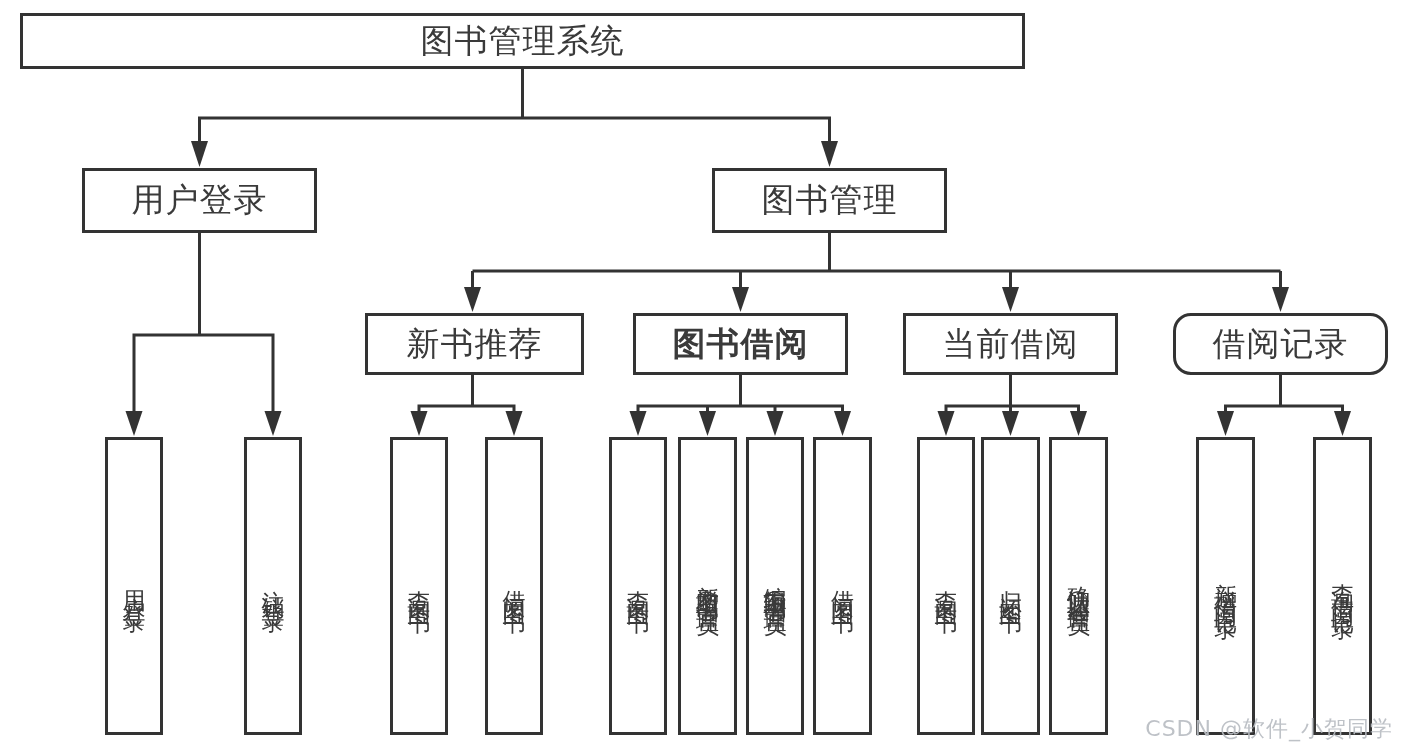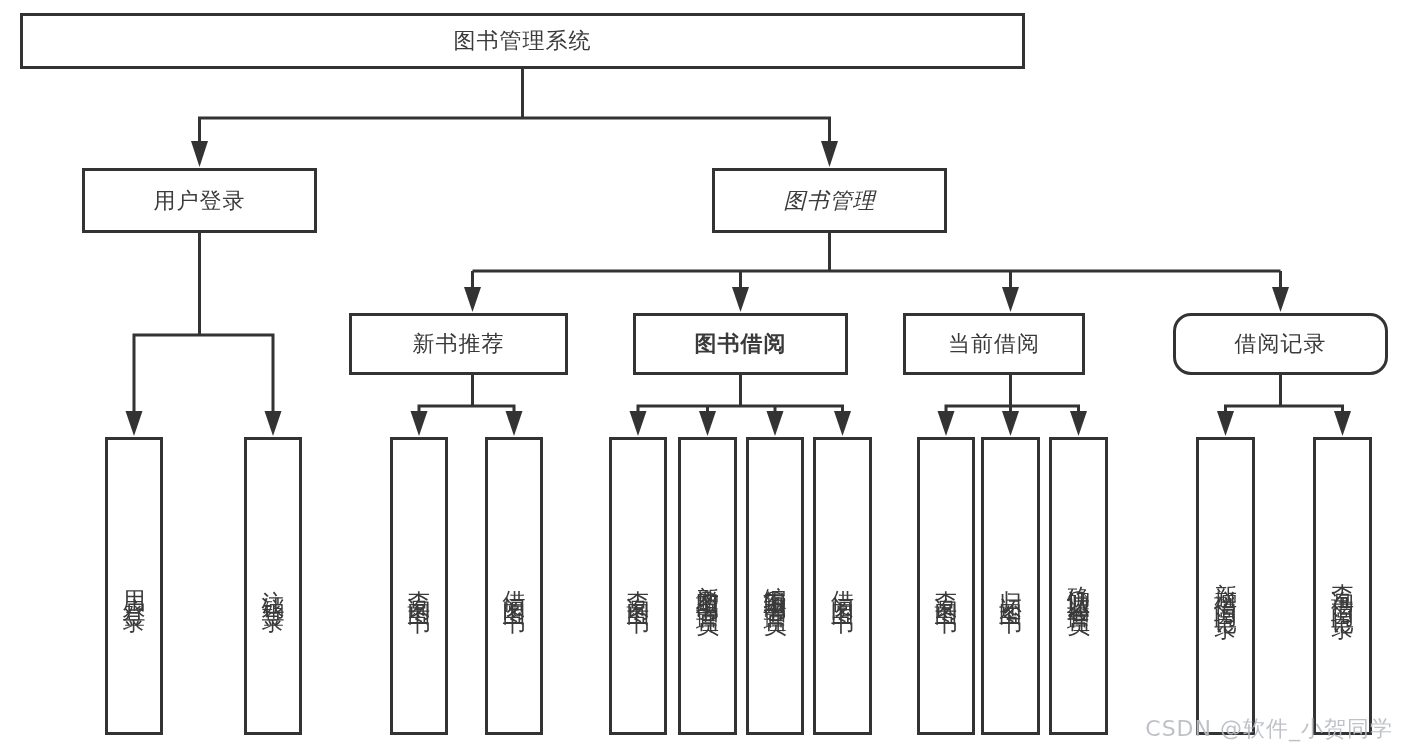--- a/index.html
+++ b/index.html
@@ -13,21 +13,21 @@
   .connectors { position:absolute; left:0; top:0; width:1405px; height:747px; }
   .node {
     position:absolute;
     box-sizing:border-box;
     border:3px solid #333333;
     background:#ffffff;
     display:flex; align-items:center; justify-content:center;
     color:#3a3a3a;
     z-index:2;
   }
-  .h-node span { font-size:22px; letter-spacing:1px; white-space:nowrap; }
+  .h-node span { font-size:33px; letter-spacing:1px; white-space:nowrap; }
   .leaf span {
     writing-mode:vertical-rl;
     text-orientation:mixed;
     font-size:23px;
     line-height:1;
     letter-spacing:7px;
     white-space:nowrap;
   }
   .leaf.long span { letter-spacing:4px; }
   .watermark {
@@ -114,31 +114,31 @@
     </g>
   </svg>
 
   <div class="node h-node" style="left:20px; top:13px; width:1005px; height:56px;">
     <span>图书管理系统</span>
   </div>
 
   <div class="node h-node" style="left:82px; top:168px; width:235px; height:65px;">
     <span>用户登录</span>
   </div>
-  <div class="node h-node" style="left:712px; top:168px; width:235px; height:65px;font-style:italic;">
+  <div class="node h-node" style="left:712px; top:168px; width:235px; height:65px;">
     <span>图书管理</span>
   </div>
 
-  <div class="node h-node" style="left:349px; top:313px; width:219px; height:62px;">
+  <div class="node h-node" style="left:365px; top:313px; width:219px; height:62px;">
     <span>新书推荐</span>
   </div>
   <div class="node h-node" style="left:633px; top:313px; width:215px; height:62px;font-weight:bold;">
     <span>图书借阅</span>
   </div>
-  <div class="node h-node" style="left:903px; top:313px; width:182px; height:62px;">
+  <div class="node h-node" style="left:903px; top:313px; width:215px; height:62px;">
     <span>当前借阅</span>
   </div>
   <div class="node h-node" style="left:1173px; top:313px; width:215px; height:62px;border-radius:18px;">
     <span>借阅记录</span>
   </div>
 
   <div class="node leaf" style="left:105px; top:437px; width:58px; height:298px;">
     <span>用户登录</span>
   </div>
   <div class="node leaf" style="left:244px; top:437px; width:58px; height:298px;">

